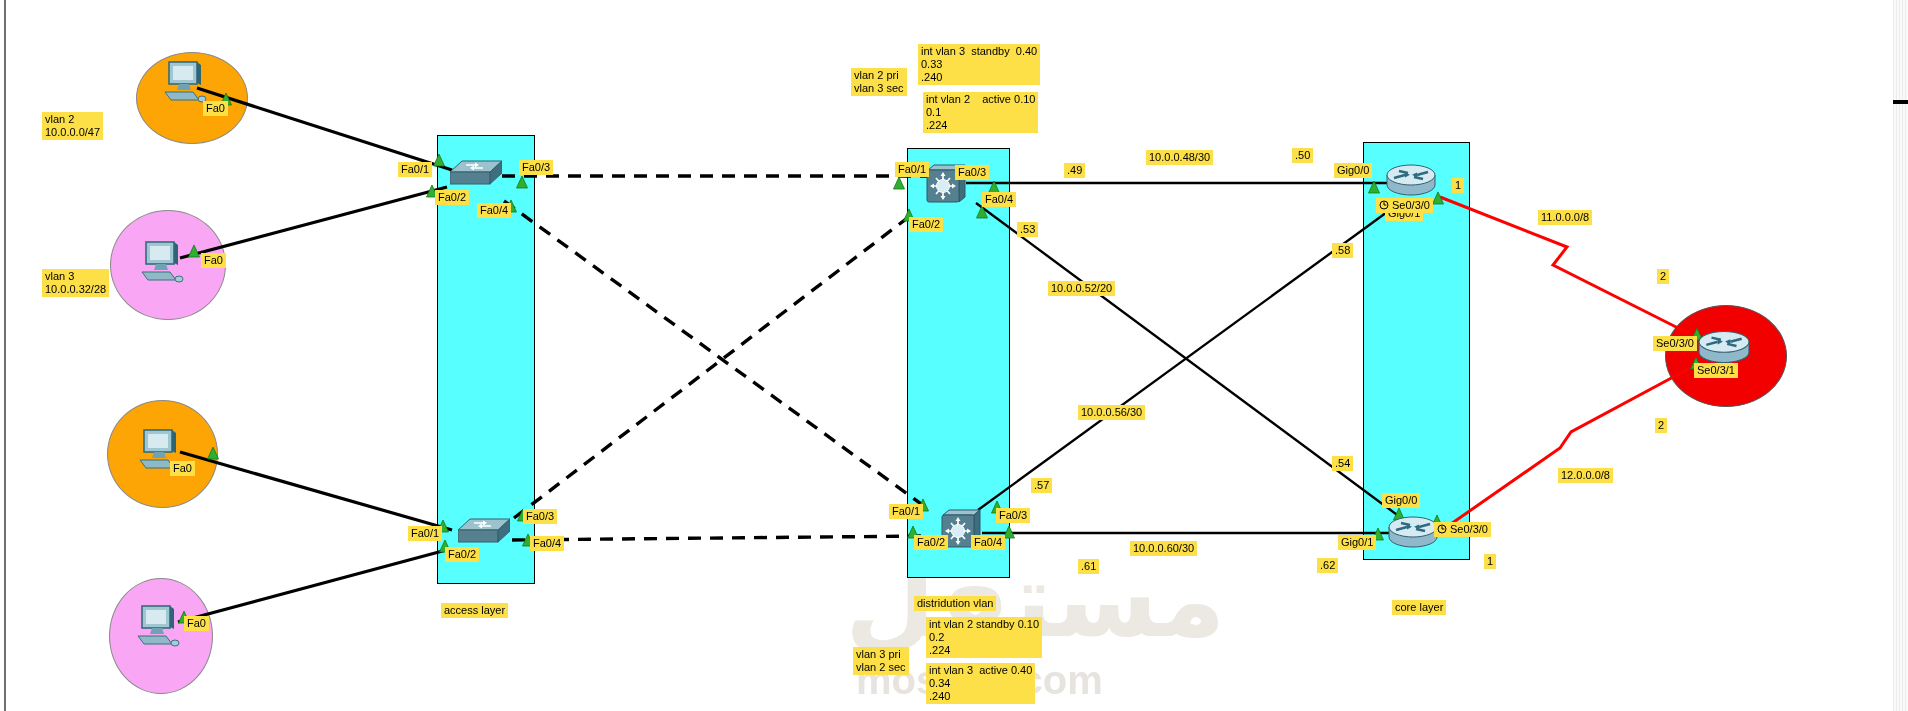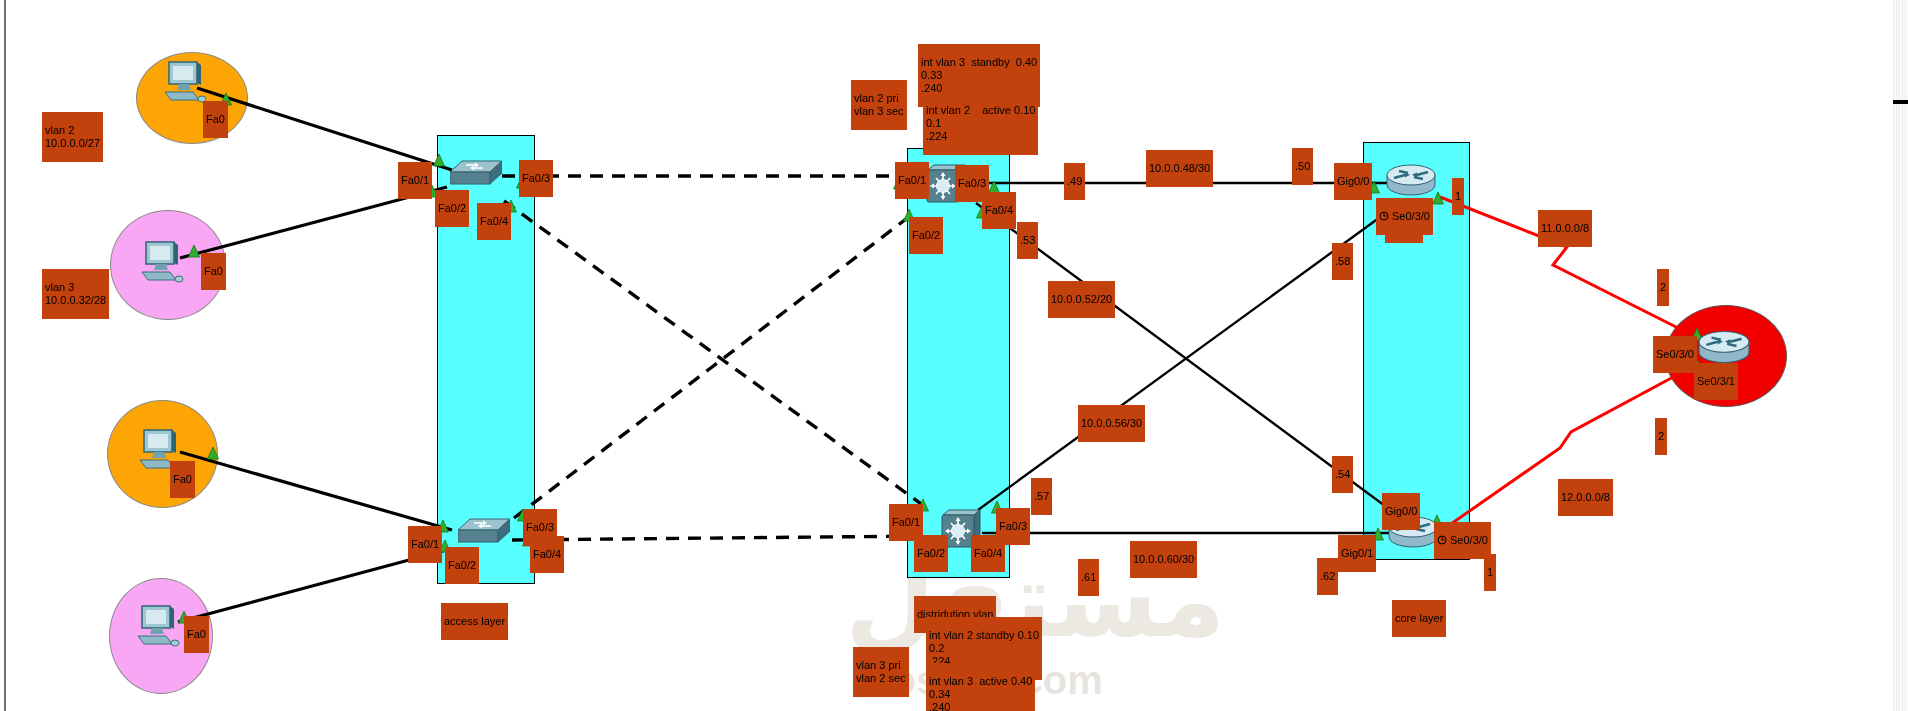--- a/index.html
+++ b/index.html
@@ -1,22 +1,22 @@
 <!DOCTYPE html>
 <html><head>
 <meta charset="utf-8">
 <style>
   *{box-sizing:border-box;margin:0;padding:0}
   html,body{background:#fff}
   #canvas{position:relative;width:1908px;height:711px;background:#ffffff;overflow:hidden;
           font-family:"Liberation Sans","DejaVu Sans",sans-serif}
   .zone{position:absolute;background:#57ffff;border:1px solid #000;z-index:4}
   .grp{position:absolute;border-radius:50%;border:1px solid #8a8a8a;z-index:3}
-  .lbl{position:absolute;background:#c2410c;color:#000;font-size:11px;line-height:13px;
-       padding:12px 3px;white-space:pre;z-index:30}
+  .lbl{position:absolute;background:#fde047;color:#000;font-size:11px;line-height:13px;
+       padding:1px 3px;white-space:pre;z-index:30}
   .sub{z-index:26}
   .linklayer{position:absolute;left:0;top:0;z-index:10}
   .dev{position:absolute;z-index:20}
   .up{fill:#2fae2f;stroke:#157815;stroke-width:0.8}
   .blk{stroke:#000;stroke-width:3.2;fill:none}
   .thin{stroke:#000;stroke-width:2.4;fill:none}
   .trunk{stroke:#000;stroke-width:3.4;fill:none;stroke-dasharray:13 9}
   .ser{stroke:#ff0000;stroke-width:3;fill:none;stroke-linejoin:miter}
   .wm{position:absolute;z-index:1;font-weight:bold;line-height:1}
   .clk svg{vertical-align:-1px;margin-right:3px}
@@ -166,21 +166,21 @@
       <use href="#sym-router"></use>
     </svg>
   <svg class="dev" viewBox="0 0 50 36" style="left:1388px;top:514px;width:50px;height:36px">
       <use href="#sym-router"></use>
     </svg>
   <svg class="dev" viewBox="0 0 50 36" style="left:1698px;top:328px;width:52px;height:38px">
       <use href="#sym-router"></use>
     </svg>
 
   <div class="lbl" style="left:42px;top:112px">vlan 2
-10.0.0.0/27</div>
+10.0.0.0/47</div>
   <div class="lbl" style="left:42px;top:269px">vlan 3
 10.0.0.32/28</div>
 
   <div class="lbl" style="left:203px;top:101px">Fa0</div>
   <div class="lbl" style="left:201px;top:253px">Fa0</div>
   <div class="lbl" style="left:170px;top:461px">Fa0</div>
   <div class="lbl" style="left:184px;top:616px">Fa0</div>
 
   <div class="lbl" style="left:398px;top:162px">Fa0/1</div>
   <div class="lbl" style="left:435px;top:190px">Fa0/2</div>
@@ -227,29 +227,29 @@
   <div class="lbl" style="left:1338px;top:535px">Gig0/1</div>
   <div class="lbl" style="left:1434px;top:522px"><span class="clk"><svg width="10" height="10" viewBox="0 0 10 10">
           <circle cx="5" cy="5" r="4" fill="none" stroke="#000"></circle>
           <path d="M5,5 V2.2 M5,5 H7.4" stroke="#000"></path>
         </svg></span><span>Se0/3/0</span></div>
   <div class="lbl" style="left:1484px;top:554px">1</div>
 
   <div class="lbl" style="left:1538px;top:210px">11.0.0.0/8</div>
   <div class="lbl" style="left:1657px;top:269px">2</div>
   <div class="lbl" style="left:1655px;top:418px">2</div>
-  <div class="lbl" style="left:1558px;top:479px">12.0.0.0/8</div>
+  <div class="lbl" style="left:1558px;top:468px">12.0.0.0/8</div>
   <div class="lbl" style="left:1653px;top:336px">Se0/3/0</div>
   <div class="lbl" style="left:1694px;top:363px">Se0/3/1</div>
 
   <div class="lbl" style="left:441px;top:603px">access layer</div>
   <div class="lbl" style="left:914px;top:596px">distridution vlan</div>
   <div class="lbl" style="left:1392px;top:600px">core layer</div>
 
-  <div class="lbl" style="left:851px;top:80px">vlan 2 pri
+  <div class="lbl" style="left:851px;top:68px">vlan 2 pri
 vlan 3 sec</div>
   <div class="lbl" style="left:918px;top:44px">int vlan 3  standby  0.40
 0.33
 .240</div>
   <div class="lbl" style="left:923px;top:92px">int vlan 2    active 0.10
 0.1
 .224</div>
   <div class="lbl" style="left:926px;top:617px">int vlan 2 standby 0.10
 0.2
 .224</div>

